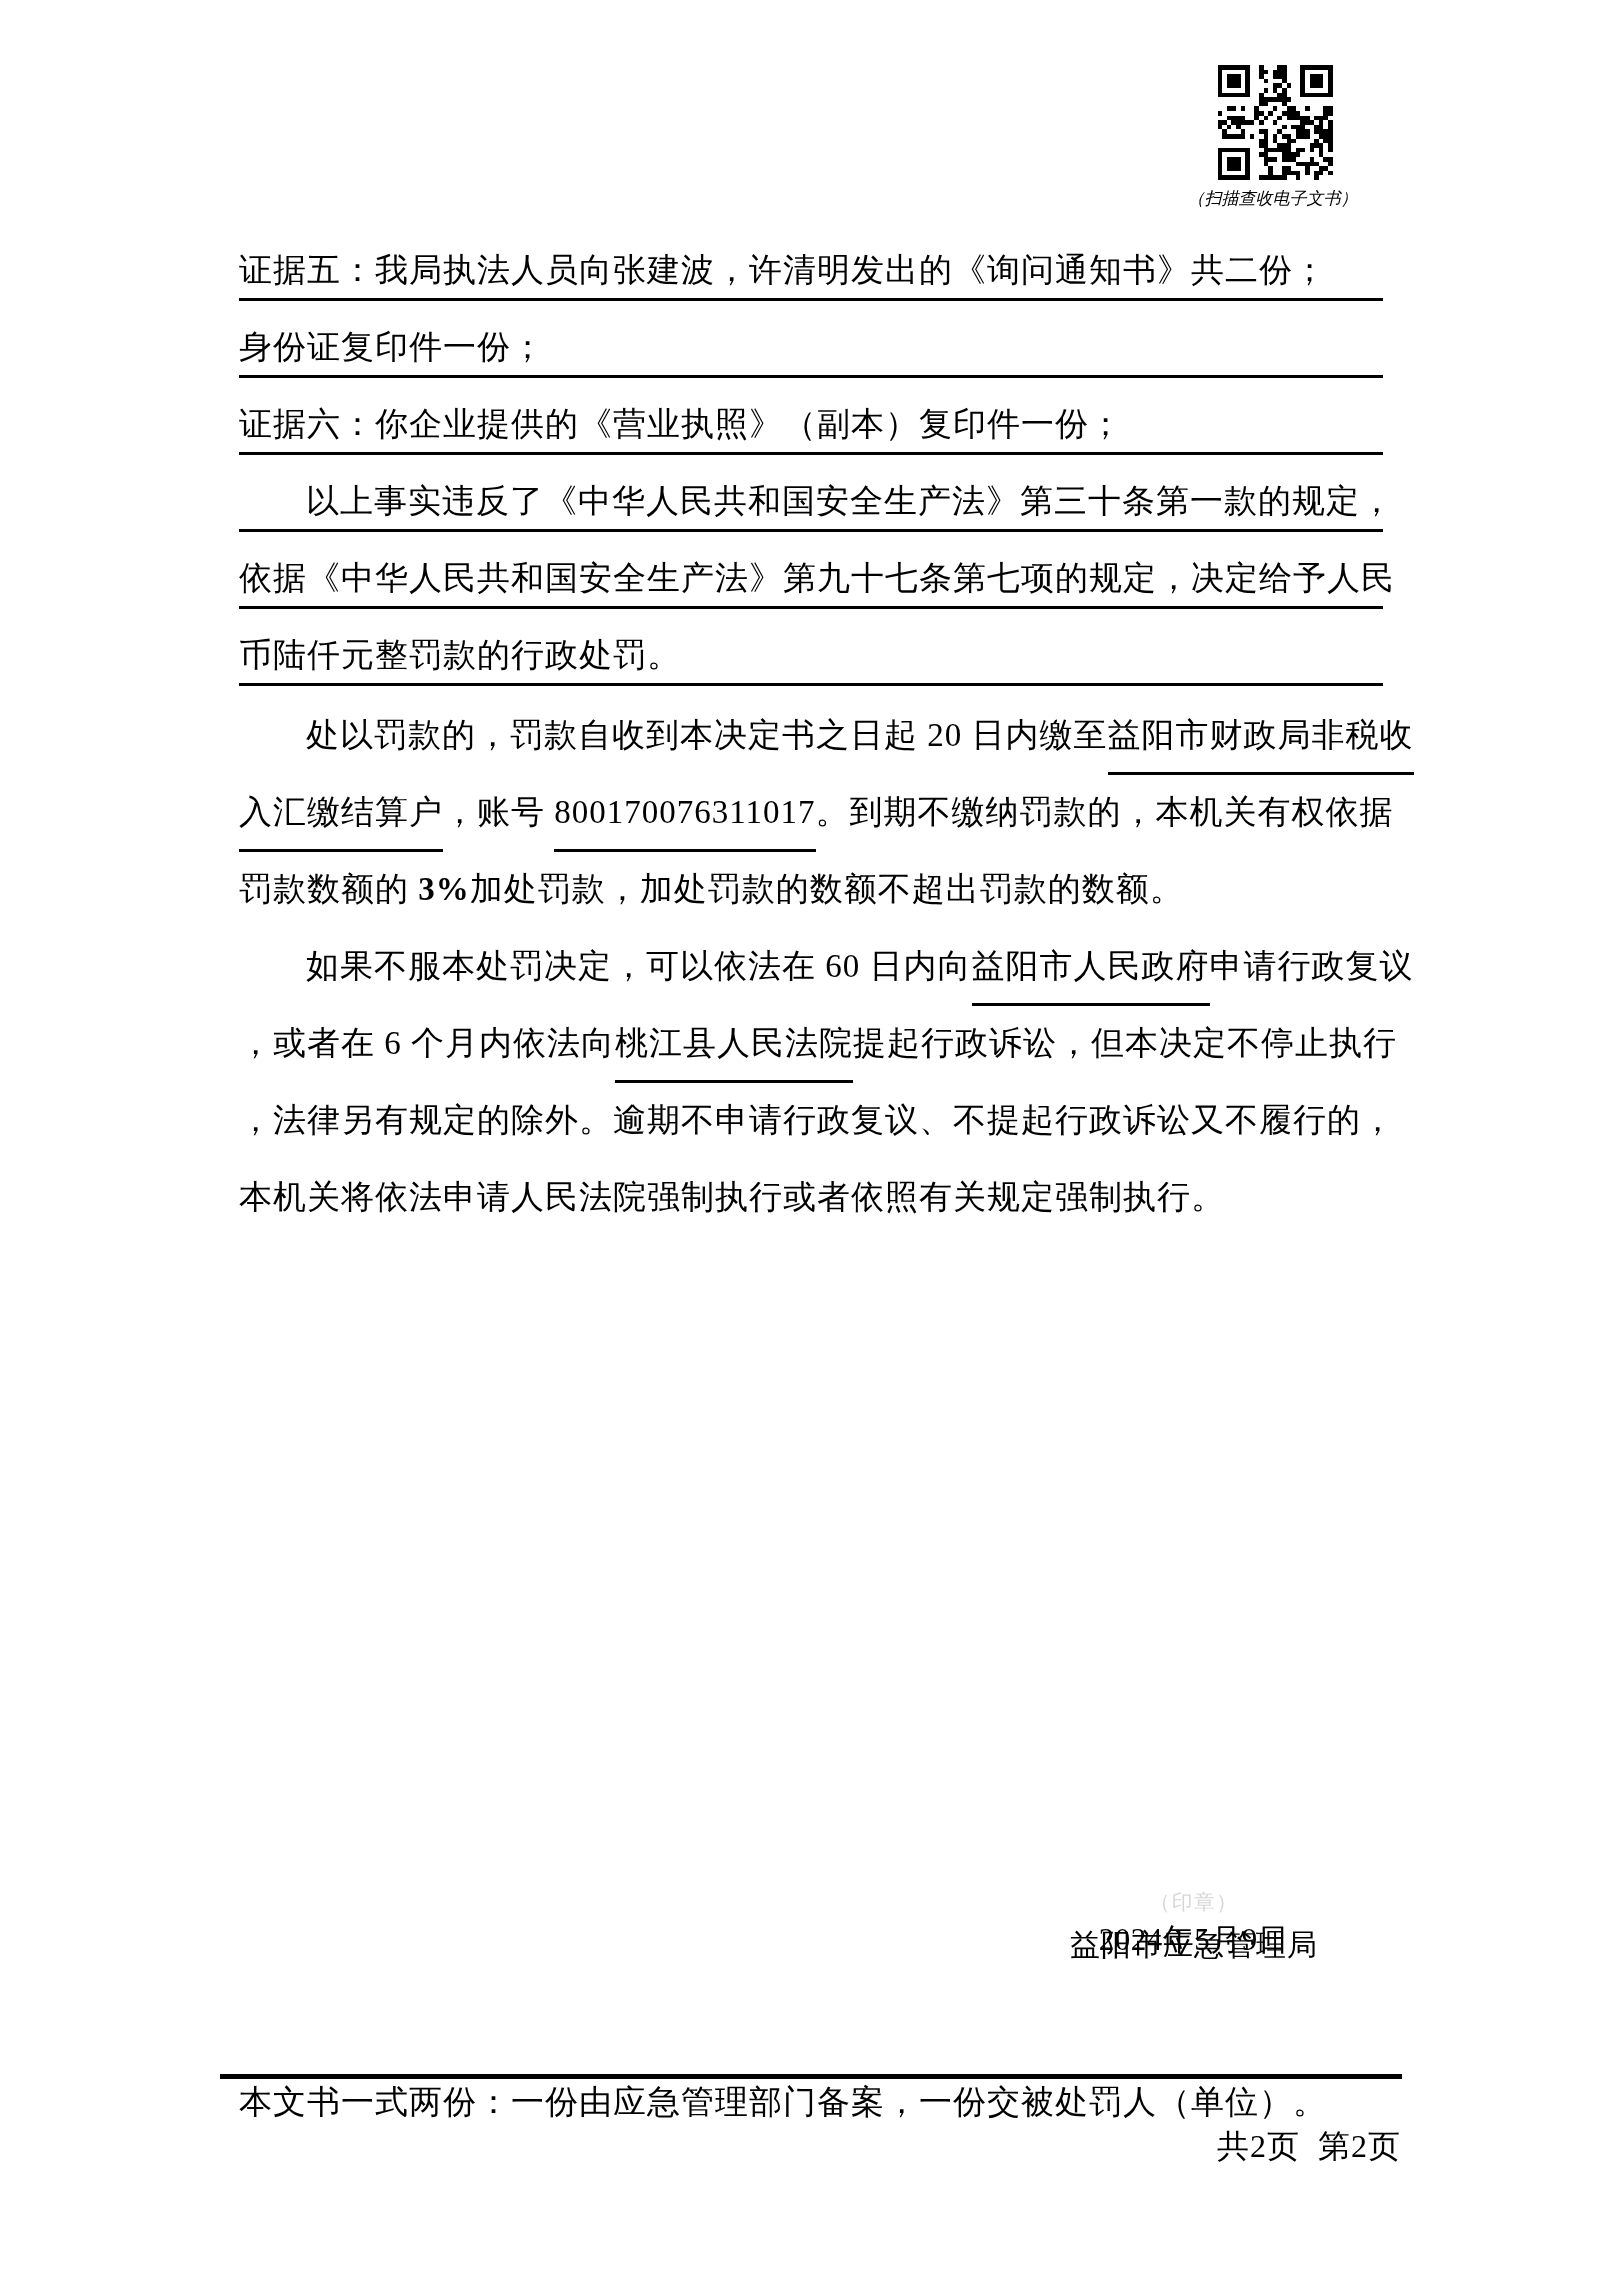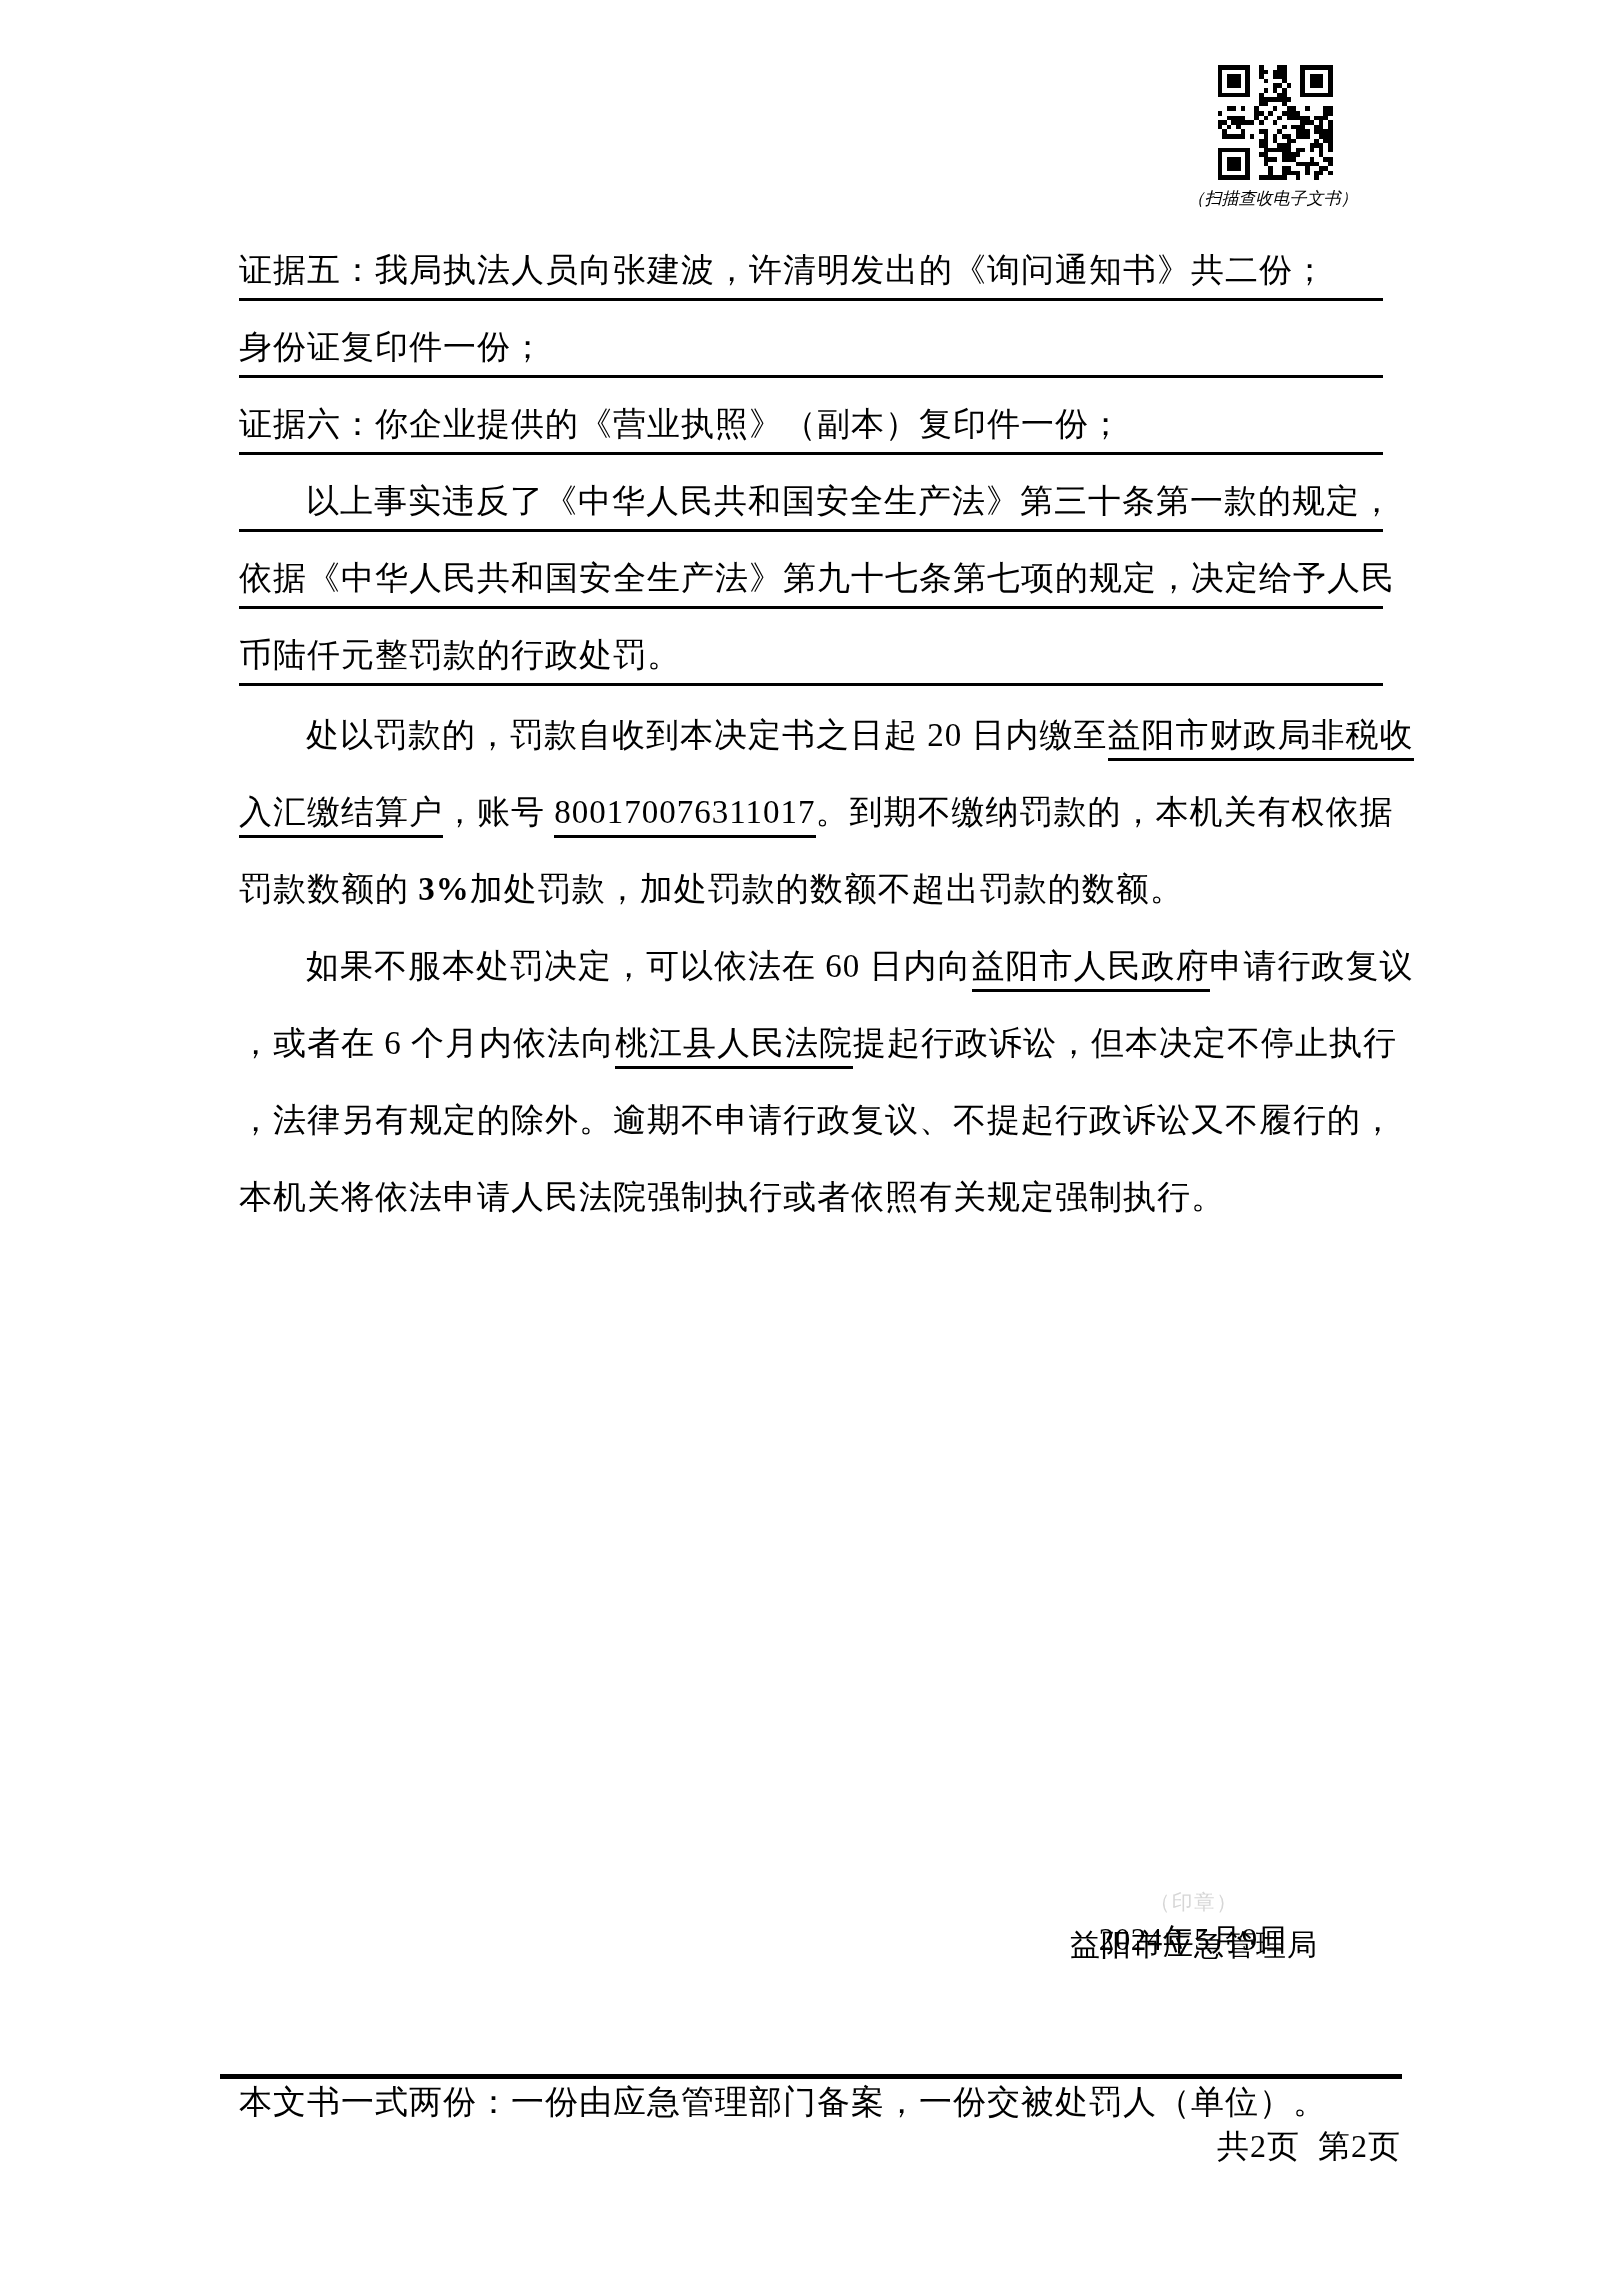--- a/index.html
+++ b/index.html
@@ -22,21 +22,21 @@
   .content{position:absolute;left:239px;top:224px;width:1144px;}
   .line{
     position:relative;height:77px;
     font-size:33px;letter-spacing:1px;
   }
   .line.ruled{border-bottom:3.6px solid #000;box-sizing:border-box;}
   .linetext{
     position:absolute;left:0;bottom:5.2px;white-space:nowrap;
   }
   .linetext.indent{left:67px;}
-  .u{border-bottom:3.6px solid #000;padding-bottom:5px;}
+  .u{border-bottom:3.6px solid #000;padding-bottom:19px;}
   .b{font-weight:bold;}
 
   
   .sig-org{
     position:absolute;left:1008px;top:1925px;width:372px;
     text-align:center;font-size:30px;letter-spacing:1px;white-space:nowrap;
   }
   .sig-seal{
     position:absolute;left:1008px;top:1888px;width:372px;
     text-align:center;font-size:20.7px;color:#d6d6d6;letter-spacing:1.6px;white-space:nowrap;

